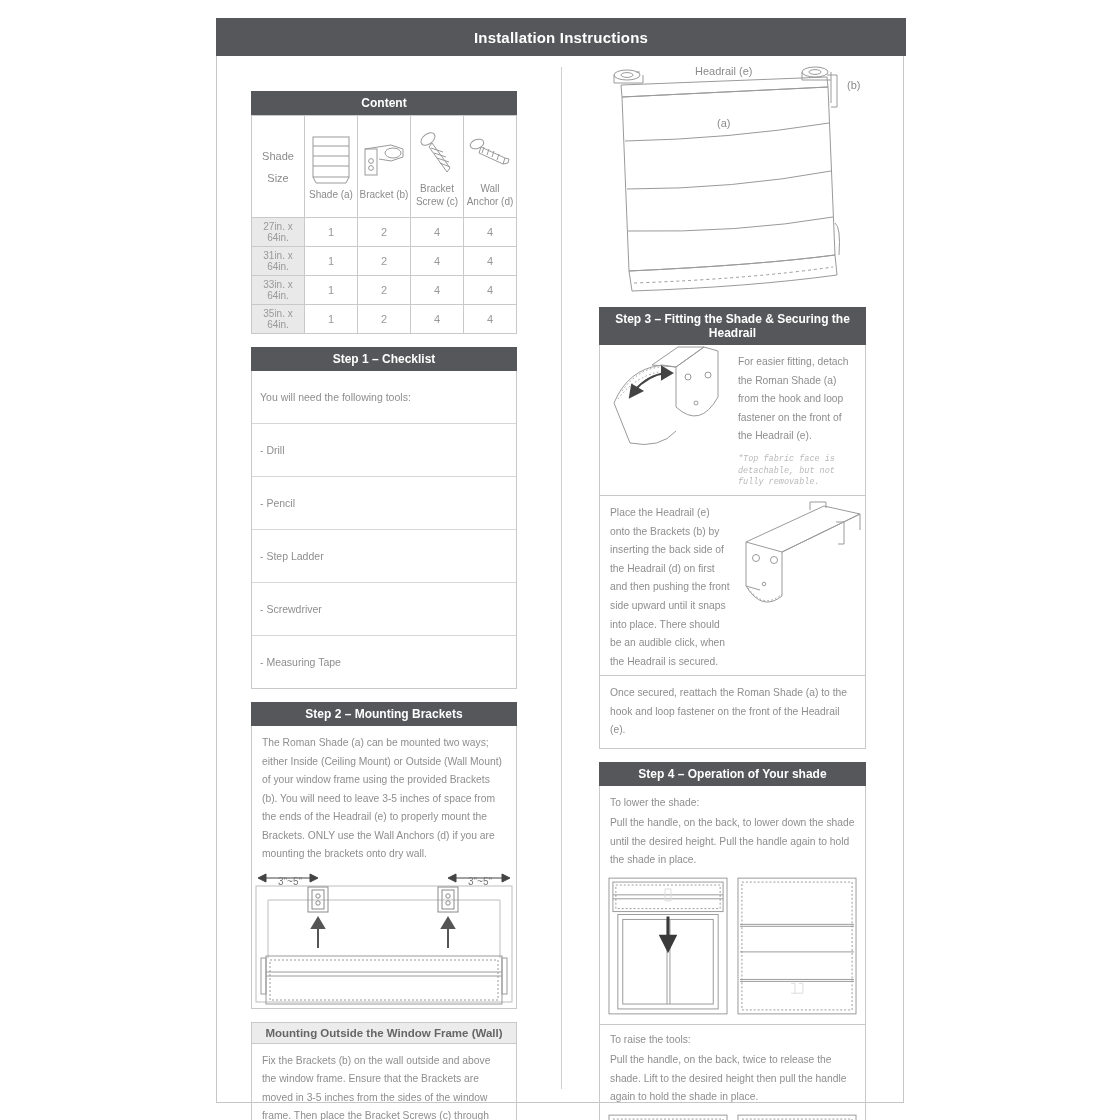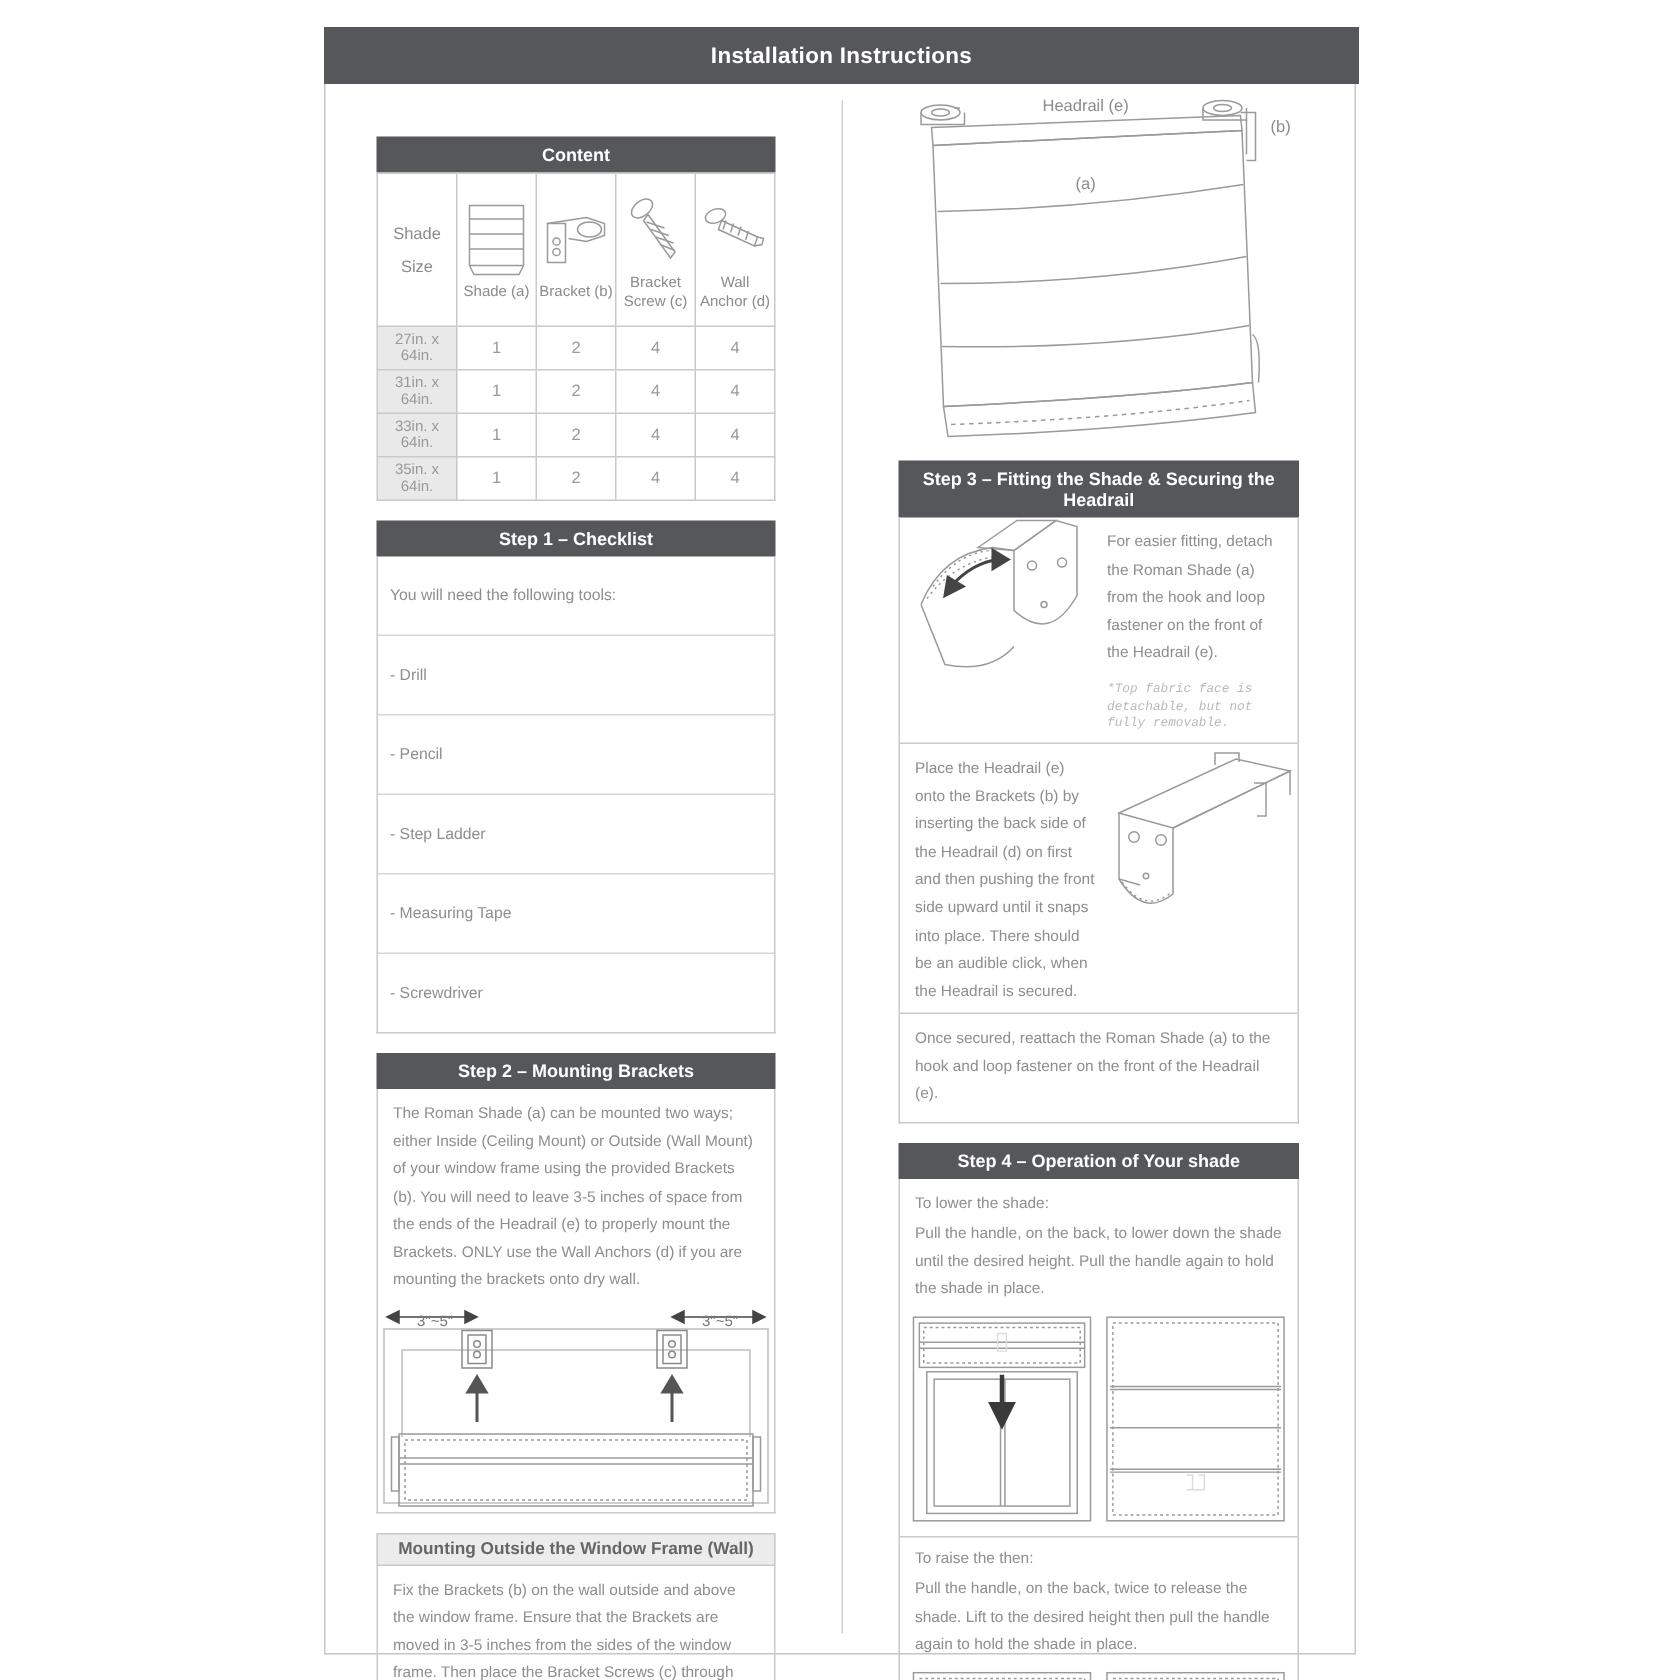--- a/index.html
+++ b/index.html
@@ -148,22 +148,22 @@
           </table>
       </div>
 
       <div class="section">
         <div class="bar-dark">Step 1 – Checklist</div>
         <div class="boxed checklist">
           <div class="row">You will need the following tools:</div>
           <div class="row">- Drill</div>
           <div class="row">- Pencil</div>
           <div class="row">- Step Ladder</div>
+          <div class="row">- Screwdriver</div>
           <div class="row">- Measuring Tape</div>
-          <div class="row">- Screwdriver</div>
         </div>
       </div>
 
       <div class="section">
         <div class="bar-dark">Step 2 – Mounting Brackets</div>
         <div class="boxed">
           <div class="body-text">The Roman Shade (a) can be mounted two ways; either Inside (Ceiling Mount) or Outside (Wall Mount) of your window frame using the provided Brackets (b). You will need to leave 3-5 inches of space from the ends of the Headrail (e) to properly mount the Brackets. ONLY use the Wall Anchors (d) if you are mounting the brackets onto dry wall.</div>
           <div class="diagram" style="height:140px;">
             <span class="svg-label" style="left:26px; top:8px; font-size:10px; color:#777;">3"~5"</span>
             <span class="svg-label" style="left:216px; top:8px; font-size:10px; color:#777;">3"~5"</span>
@@ -396,21 +396,21 @@
               <rect x="1" y="1" width="120" height="138" fill="none" stroke="#9a9a9a"></rect>
               <rect x="5" y="5" width="112" height="130" fill="none" stroke="#9a9a9a" stroke-dasharray="2,2"></rect>
               <line x1="3" y1="48" x2="119" y2="48" stroke="#9a9a9a"></line>
               <line x1="3" y1="50" x2="119" y2="50" stroke="#9a9a9a"></line>
               <line x1="3" y1="76" x2="119" y2="76" stroke="#9a9a9a"></line>
               <line x1="3" y1="104" x2="119" y2="104" stroke="#9a9a9a"></line>
               <line x1="3" y1="106" x2="119" y2="106" stroke="#9a9a9a"></line>
               <path d="M55 108 L59 108 L59 118 M63 108 L67 108 L67 118 M55 118 L67 118" fill="none" stroke="#dcdcdc"></path>
             </svg>
           </div>
-          <div class="body-text" style="padding-bottom:2px; border-top:1px solid #c9c9c9; padding-top:6px;">To raise the then:</div>
+          <div class="body-text" style="padding-bottom:2px; border-top:1px solid #c9c9c9; padding-top:6px;">To raise the tools:</div>
           <div class="body-text" style="padding-top:0;">Pull the handle, on the back, twice to release the shade. Lift to the desired height then pull the handle again to hold the shade in place.</div>
           <div class="windows">
             <svg width="122" height="140" viewBox="0 0 122 140">
               <rect x="1" y="1" width="120" height="138" fill="none" stroke="#9a9a9a"></rect>
               <rect x="5" y="5" width="112" height="130" fill="none" stroke="#9a9a9a" stroke-dasharray="2,2"></rect>
               <line x1="3" y1="44" x2="119" y2="44" stroke="#9a9a9a"></line>
               <line x1="3" y1="74" x2="119" y2="74" stroke="#9a9a9a"></line>
               <line x1="3" y1="76" x2="119" y2="76" stroke="#9a9a9a"></line>
               <line x1="3" y1="102" x2="119" y2="102" stroke="#9a9a9a"></line>
               <path d="M55 104 L59 104 L59 114 M63 104 L67 104 L67 114 M55 114 L67 114" fill="none" stroke="#dcdcdc"></path>

